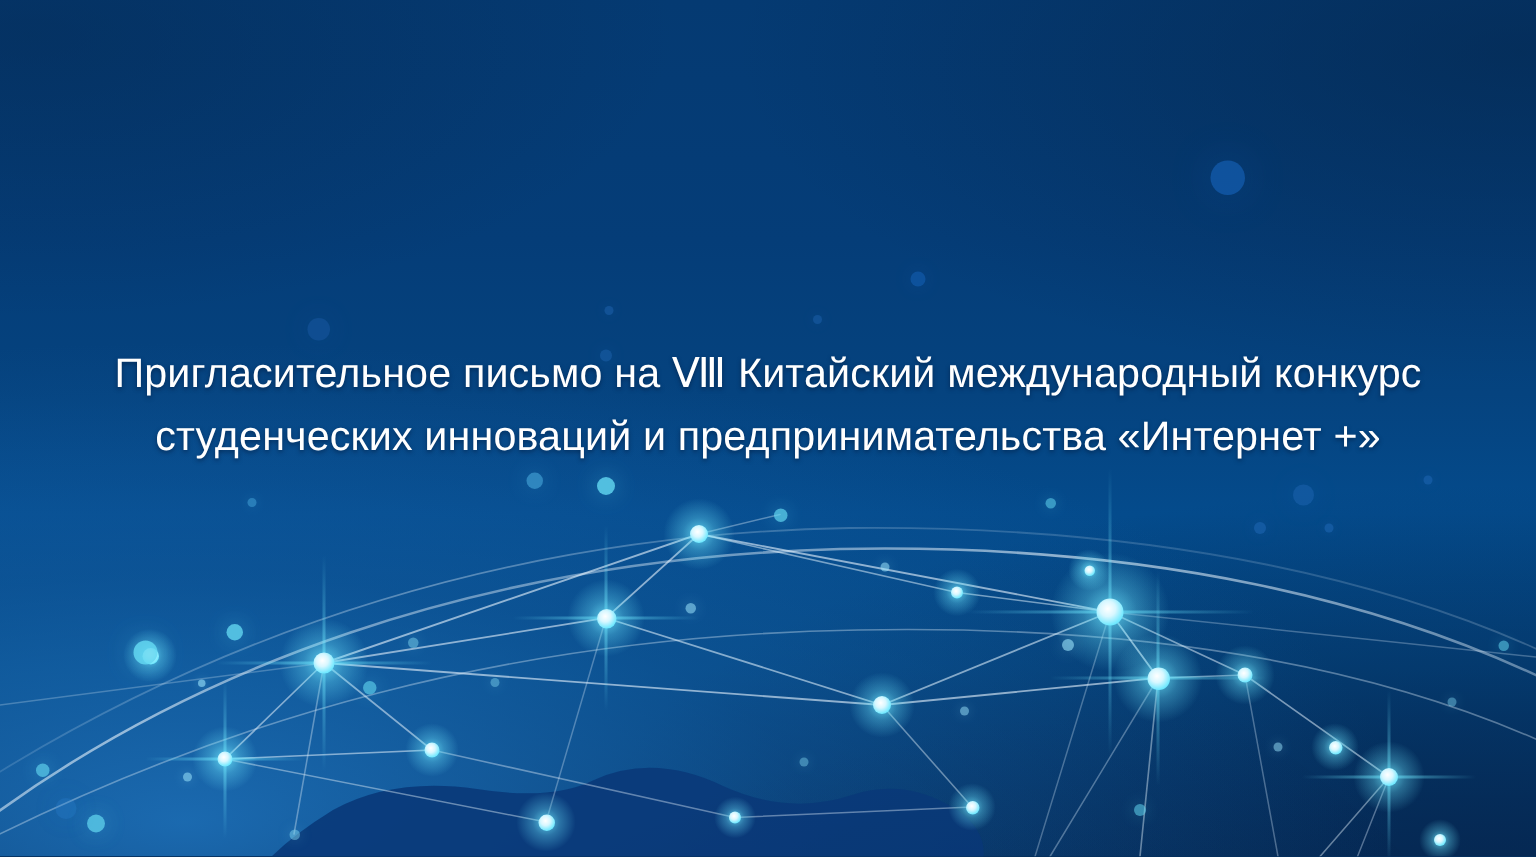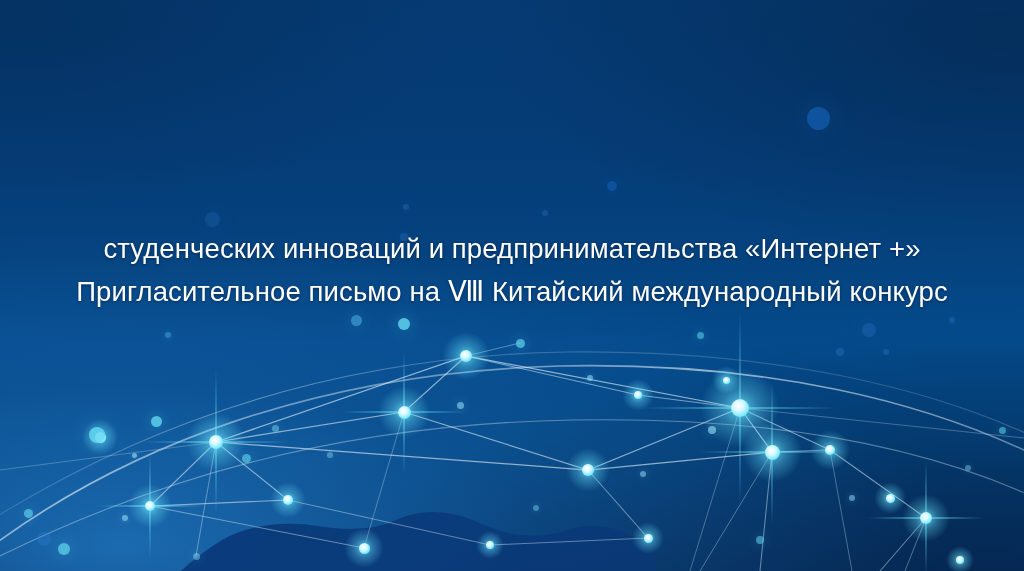--- a/index.html
+++ b/index.html
@@ -318,17 +318,17 @@
       <div class="dot" style="left: 708px; top: 426px; width: 8px; height: 8px; background: rgb(159, 232, 255); opacity: 0.6; box-shadow: rgba(159, 232, 255, 0.467) 0px 0px 10.4px;"></div>
       <div class="dot" style="left: 849px; top: 495px; width: 6px; height: 6px; background: rgb(159, 232, 255); opacity: 0.5; box-shadow: rgba(159, 232, 255, 0.467) 0px 0px 7.8px;"></div>
       <div class="dot" style="left: 998.5px; top: 426.5px; width: 7px; height: 7px; background: rgb(99, 216, 242); opacity: 0.55; box-shadow: rgba(99, 216, 242, 0.467) 0px 0px 9.1px;"></div>
       <div class="dot" style="left: 965px; top: 465px; width: 6px; height: 6px; background: rgb(127, 214, 240); opacity: 0.45; box-shadow: rgba(127, 214, 240, 0.467) 0px 0px 7.8px;"></div>
       <div class="dot" style="left: 533px; top: 505px; width: 6px; height: 6px; background: rgb(127, 214, 240); opacity: 0.45; box-shadow: rgba(127, 214, 240, 0.467) 0px 0px 7.8px;"></div>
       <div class="dot" style="left: 192.5px; top: 552.5px; width: 7px; height: 7px; background: rgb(127, 214, 240); opacity: 0.5; box-shadow: rgba(127, 214, 240, 0.467) 0px 0px 9.1px;"></div>
       <div class="dot" style="left: 756px; top: 536px; width: 8px; height: 8px; background: rgb(99, 216, 242); opacity: 0.55; box-shadow: rgba(99, 216, 242, 0.467) 0px 0px 10.4px;"></div>
     </div>
 
   <div class="title-block">
+    <div class="title-line"><span>Пригласительное письмо на </span><span class="roman">Ⅷ</span><span> Китайский международный конкурс</span></div>
     <div class="title-line">студенческих инноваций и предпринимательства «Интернет +»</div>
-    <div class="title-line"><span>Пригласительное письмо на </span><span class="roman">Ⅷ</span><span> Китайский международный конкурс</span></div>
   </div>
 
 </div>
 
 </body></html>

